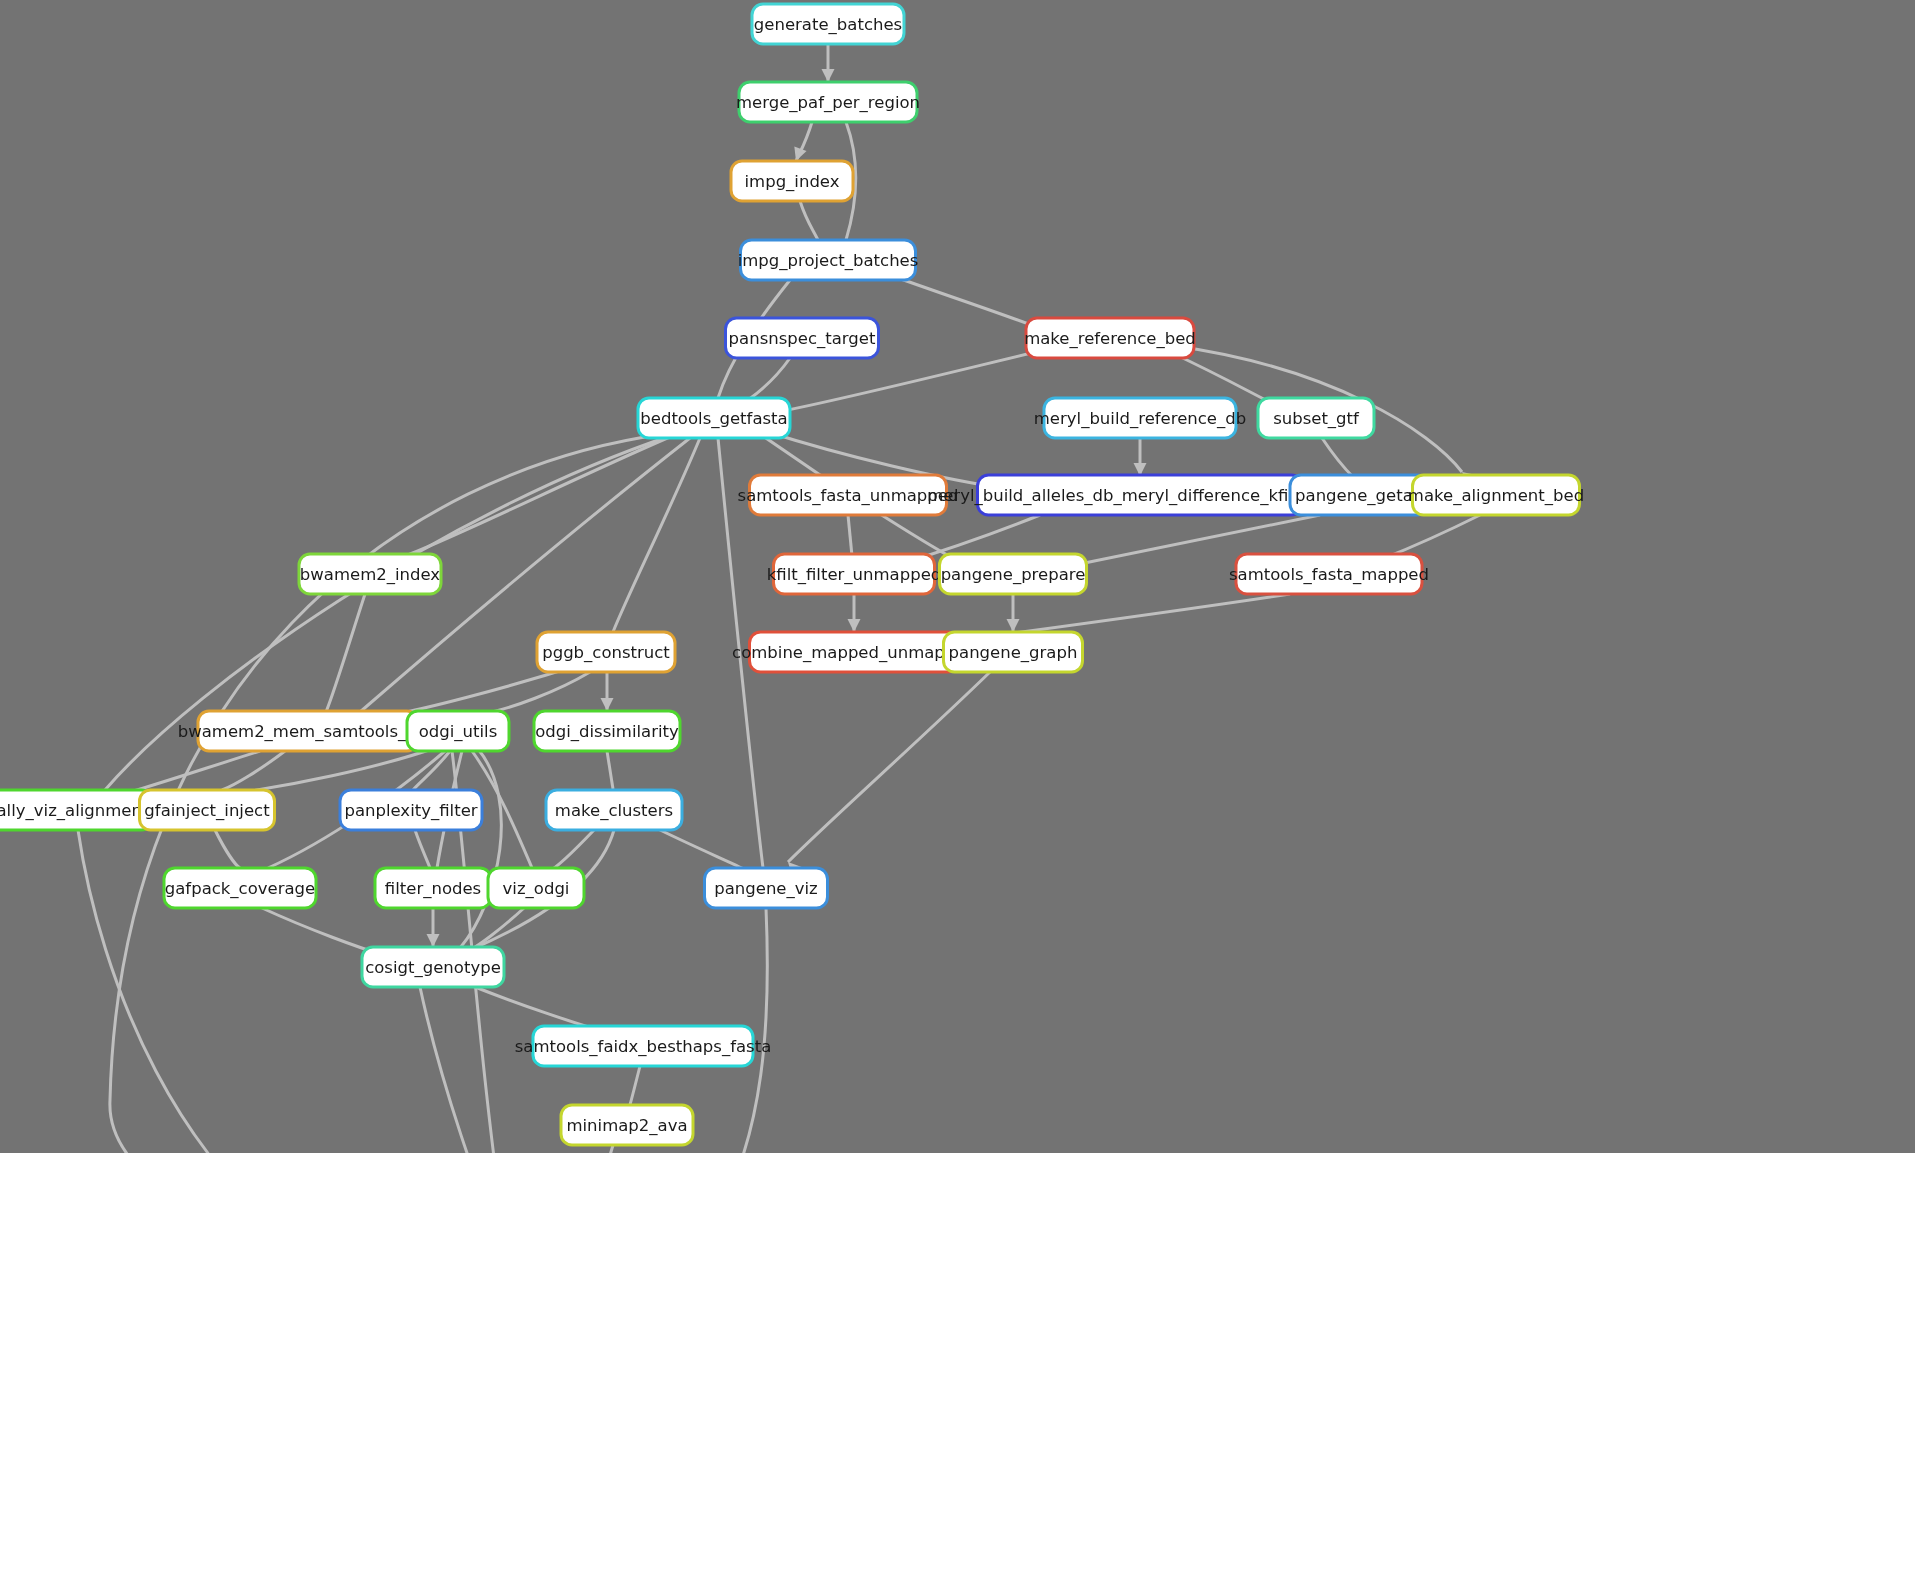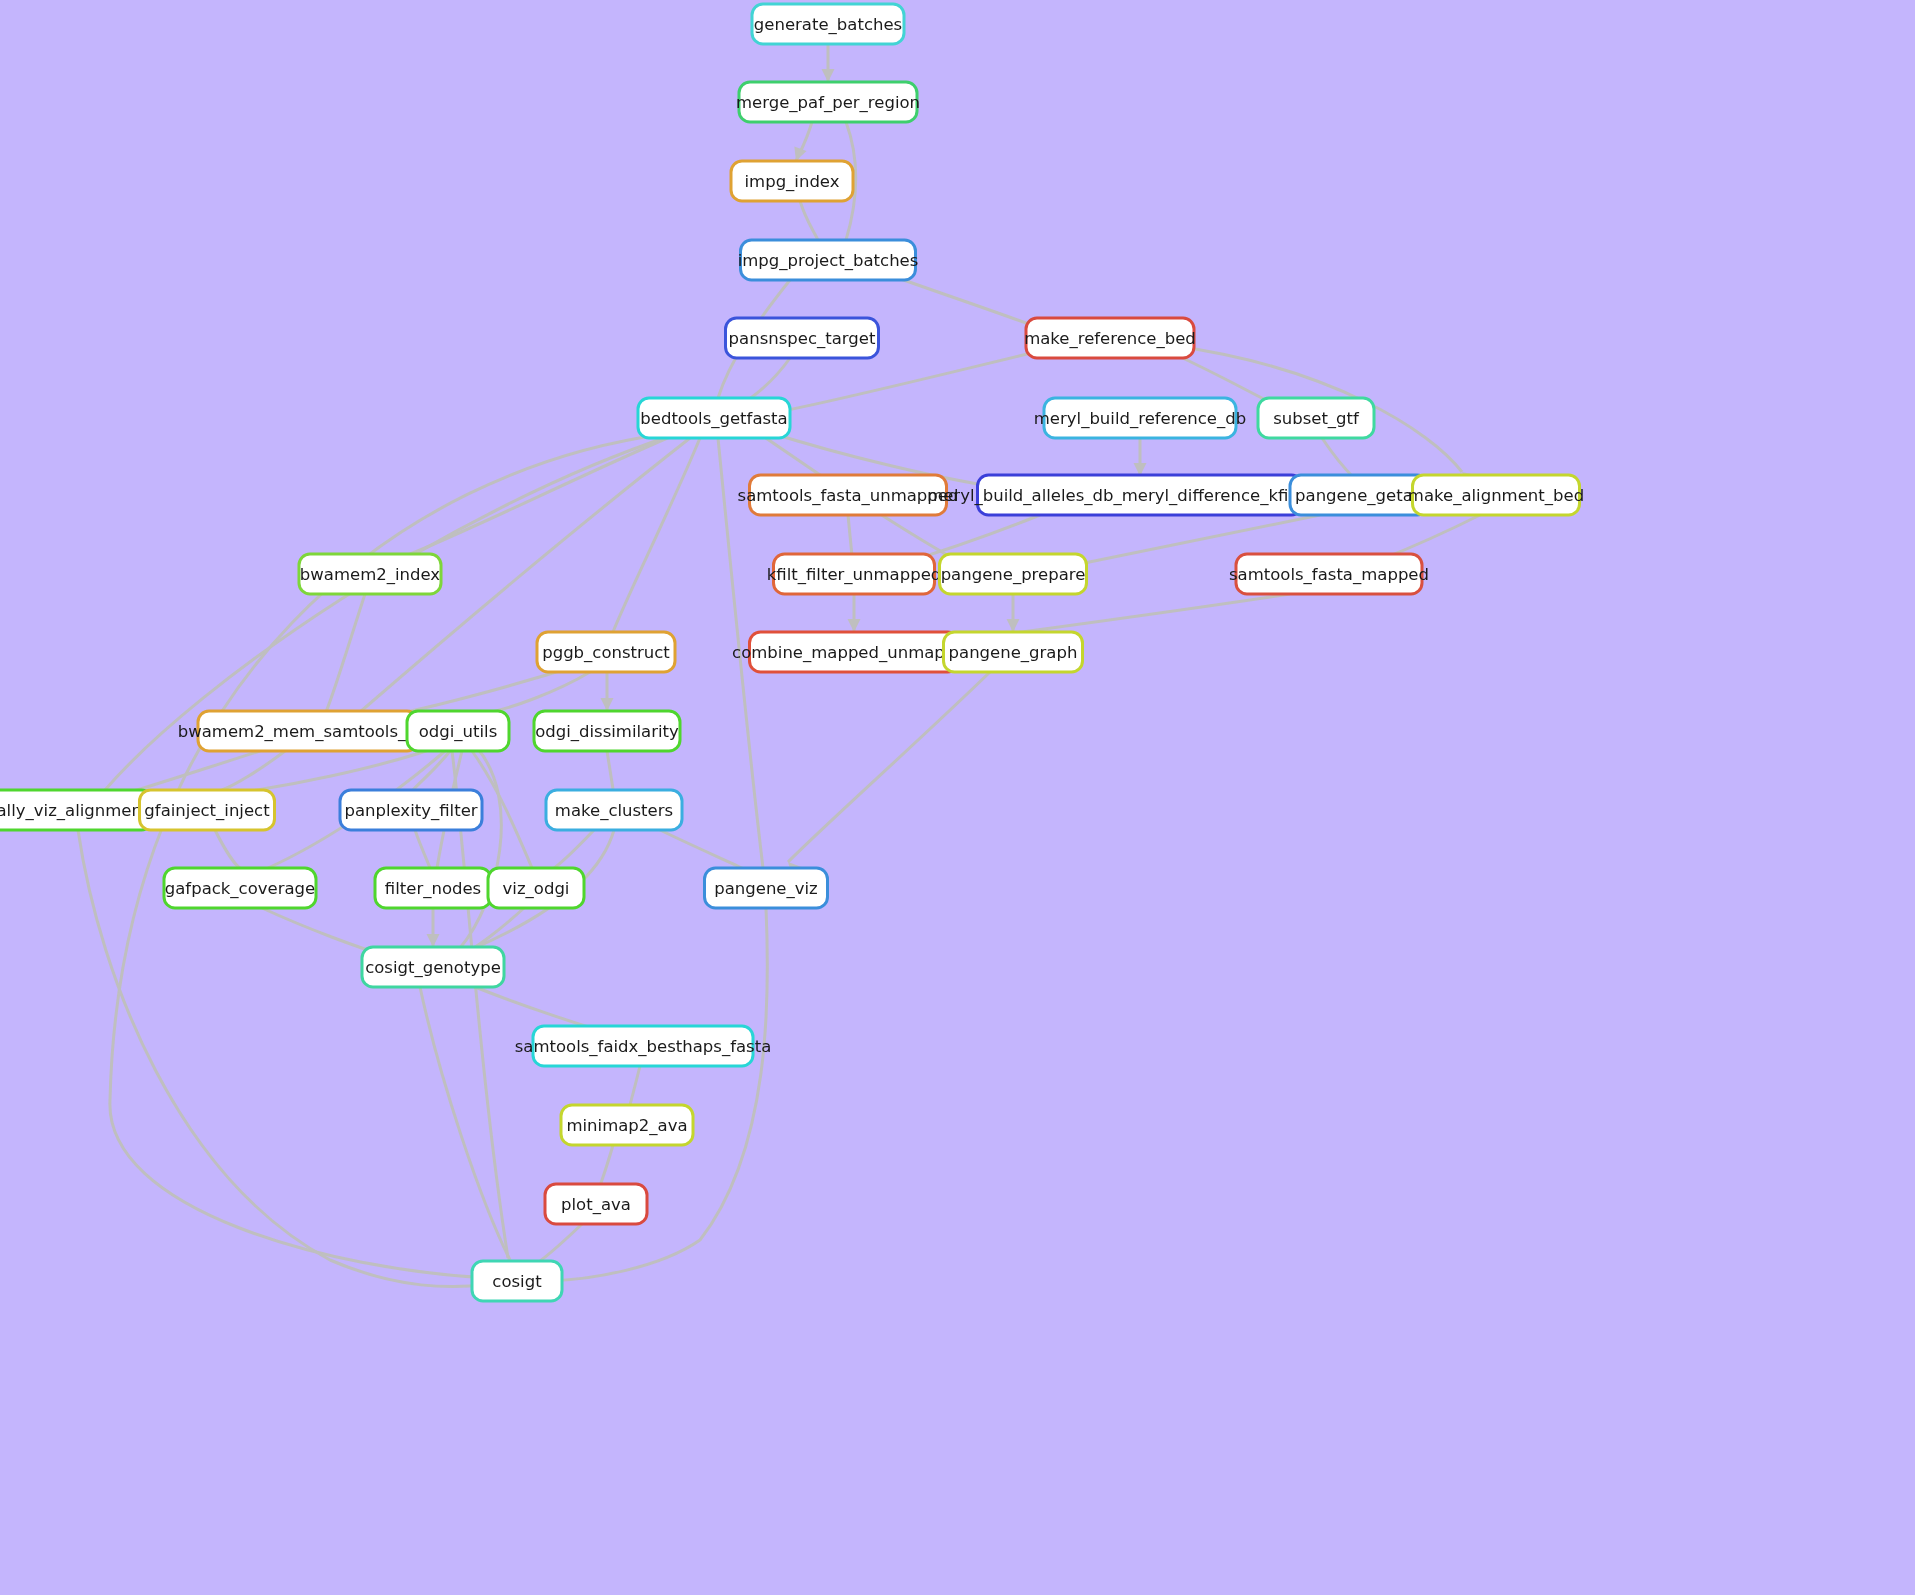--- a/index.html
+++ b/index.html
@@ -3,22 +3,22 @@
 <meta charset="utf-8">
 <style>
   html, body {
     margin: 0;
     padding: 0;
     background: #ffffff;
   }
   #canvas-wrap {
     position: relative;
     width: 1915px;
-    height: 1595px;
-    background: #c4b5fd;
+    height: 1153px;
+    background: #737373;
     overflow: hidden;
     font-family: "DejaVu Sans", "Liberation Sans", sans-serif;
   }
   svg#dag {
     position: absolute;
     left: 0;
     top: 0;
     width: 1915px;
     height: 1595px;
     display: block;

